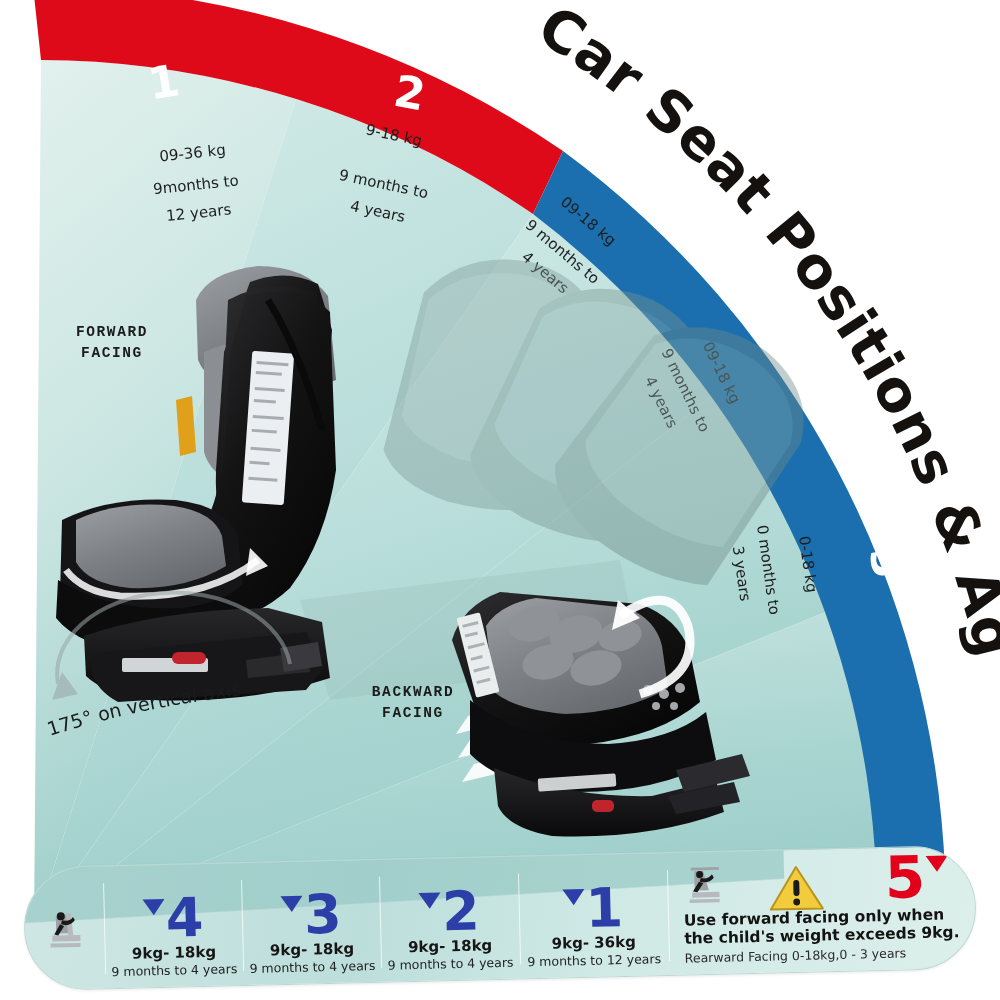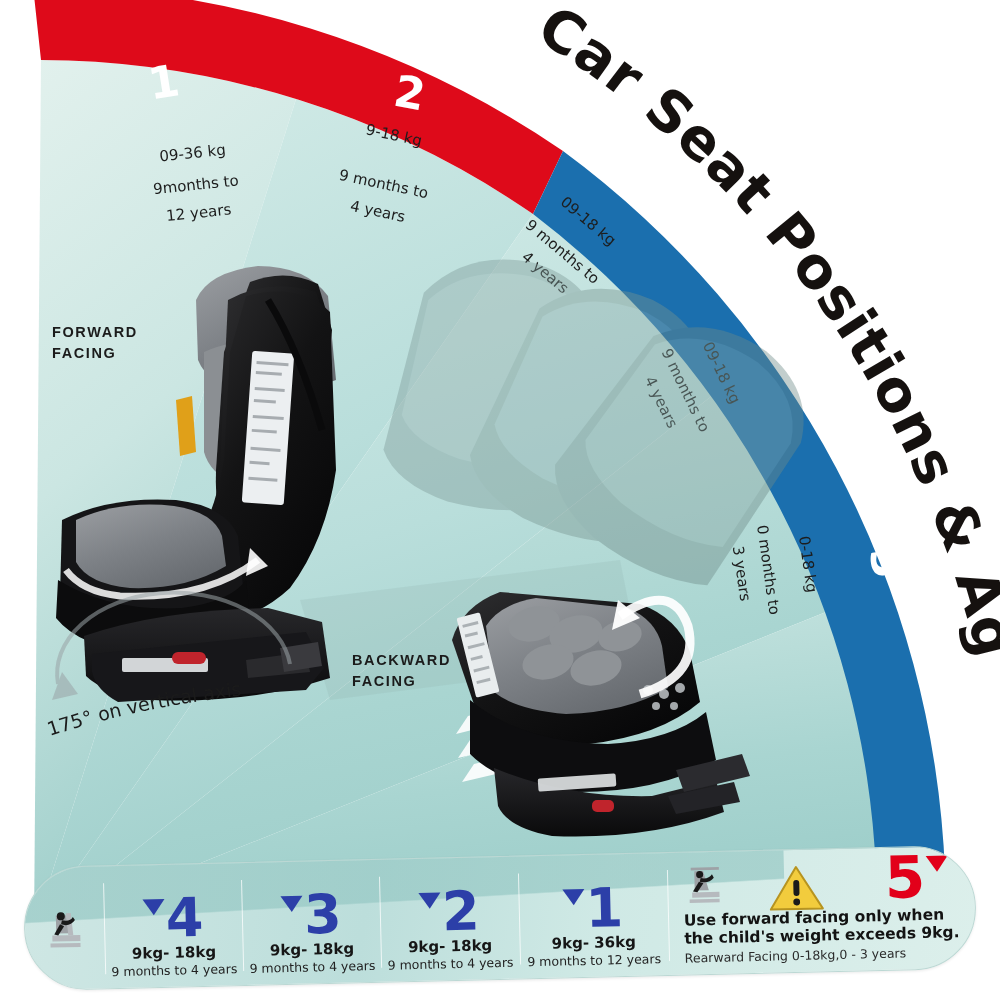--- a/index.html
+++ b/index.html
@@ -28,30 +28,31 @@
     fill: #1d1d1d;
     font-size: 15px;
   }
   .title-char {
     font-family: "DejaVu Sans", sans-serif;
     font-weight: bold;
     fill: #15110f;
   }
   .facing-label {
     position: absolute;
-    font-family: Liberation Sans, sans-serif;
+    font-family: Liberation Mono, monospace;
     font-weight: bold;
     font-size: 14.5px;
     letter-spacing: 1.6px;
     color: #1b1b1b;
+    text-align: center;
     line-height: 1.45;
     white-space: pre-line;
   }
   #forward-facing-label { left: 52px; top: 322px; width: 120px; }
-  #backward-facing-label { left: 352px; top: 650px; width: 122px; }
+  #backward-facing-label { left: 352px; top: 682px; width: 122px; }
 
   
   #legend-bar {
     position: absolute;
     left: 24px; top: 856px;
     width: 952px; height: 124px;
     border-radius: 62px;
     background: linear-gradient(100deg,#cfe7e4 0%, #bcdedb 36%, #cfe9e5 60%, #dcefeb 100%);
     border: 1px solid #bcd8d4;
     box-shadow: 0 1px 3px rgba(0,0,0,0.09);

